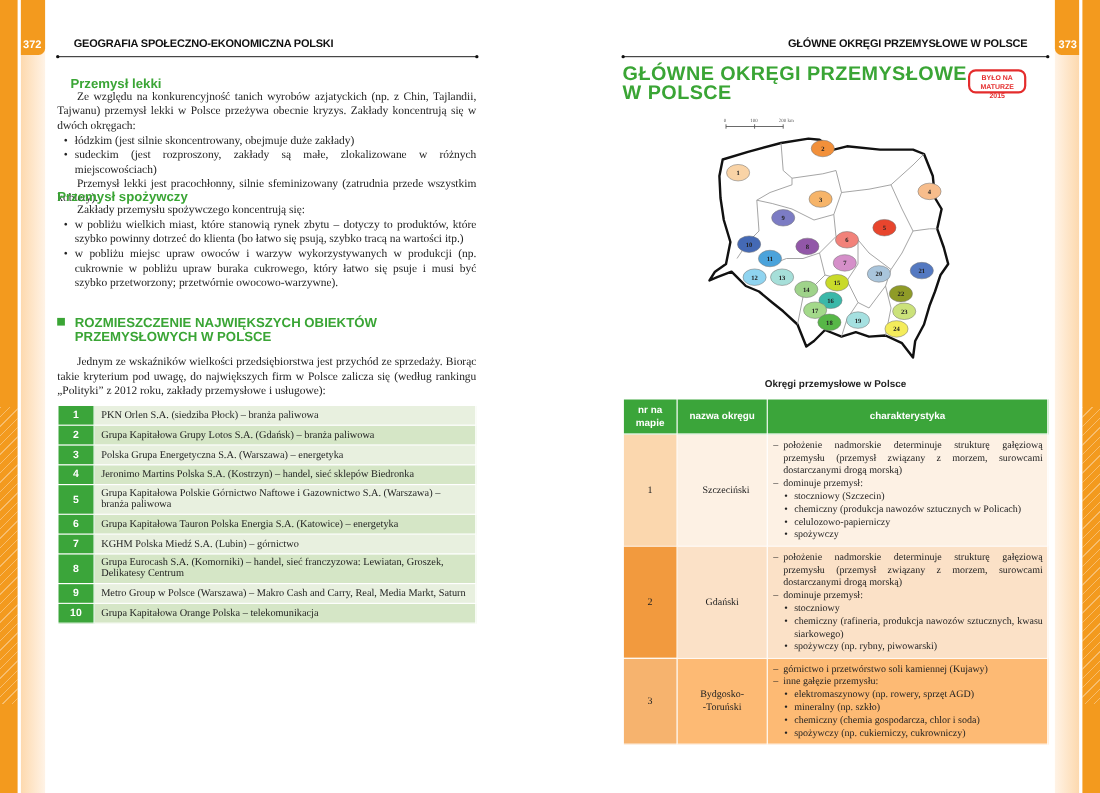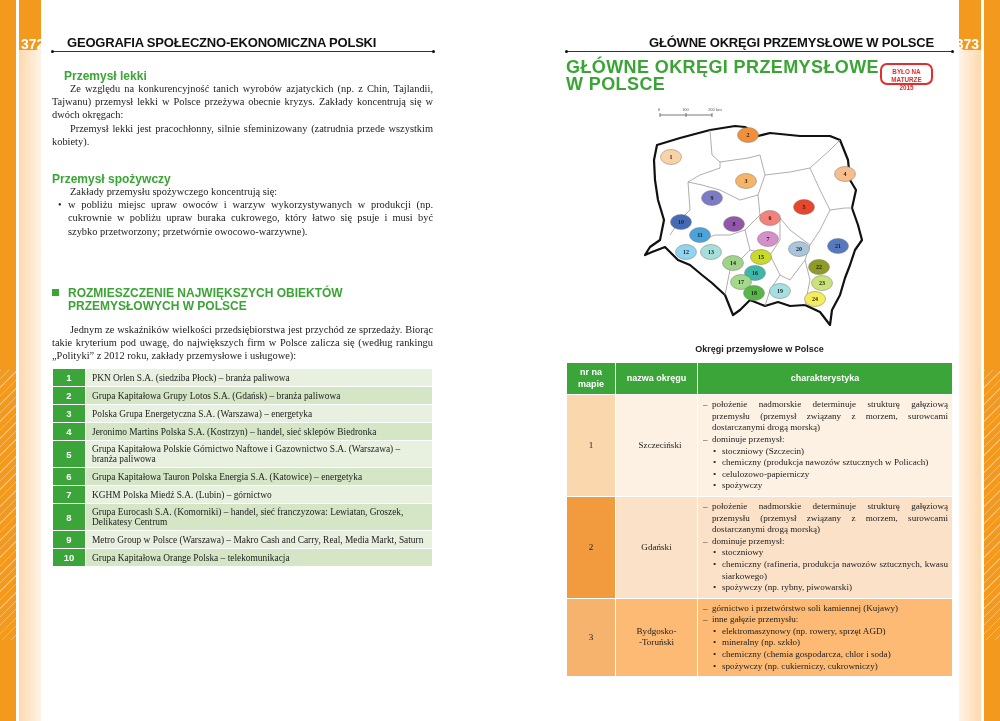--- a/index.html
+++ b/index.html
@@ -5,23 +5,23 @@
   html,body{margin:0;padding:0;}
   body{width:1000px;height:721px;position:relative;overflow:hidden;background:#fff;font-family:"Liberation Serif",serif;color:#222;}
   .edge-l{position:absolute;left:0;top:0;width:16px;height:721px;background:#f39a1e;}
   .edge-r{position:absolute;right:0;top:0;width:16px;height:721px;background:#f39a1e;}
   .strip-l{position:absolute;left:19px;top:0;width:22px;height:721px;background:linear-gradient(to right,#fdd9ae,#fff3e6);}
   .strip-r{position:absolute;right:19px;top:0;width:22px;height:721px;background:linear-gradient(to left,#fdd9ae,#fff3e6);}
   .hatch-l{position:absolute;left:0;top:370px;width:16px;height:270px;background:repeating-linear-gradient(135deg,rgba(255,255,255,.35) 0 1px,transparent 1px 6px);}
   .hatch-r{position:absolute;right:0;top:370px;width:16px;height:270px;background:repeating-linear-gradient(135deg,rgba(255,255,255,.35) 0 1px,transparent 1px 6px);}
   .tab-l{position:absolute;left:19px;top:0;width:22px;height:50px;background:#f39a1e;border-bottom-right-radius:6px;}
   .tab-r{position:absolute;right:19px;top:0;width:22px;height:50px;background:#f39a1e;border-bottom-left-radius:6px;}
-  .pnum{position:absolute;top:36px;font-family:"Liberation Sans",sans-serif;font-size:14px;color:#fff;font-weight:bold;}
+  .pnum{position:absolute;top:36px;font-family:"Liberation Sans",sans-serif;font-size:10px;color:#fff;font-weight:bold;}
   .pnum.l{left:21px;} .pnum.r{right:21px;}
-  .runhead{position:absolute;top:35px;font-family:"Liberation Sans",sans-serif;font-size:13px;font-weight:bold;letter-spacing:-.2px;color:#111;}
+  .runhead{position:absolute;top:35px;font-family:"Liberation Sans",sans-serif;font-size:10px;font-weight:bold;letter-spacing:-.2px;color:#111;}
   .rule{position:absolute;top:51px;height:1px;background:#333;}
   .rule:before,.rule:after{content:"";position:absolute;top:-1px;width:3px;height:3px;background:#111;border-radius:50%;}
   .rule:before{left:-1px}.rule:after{right:-1px}
   .sub{position:absolute;font-family:"Liberation Sans",sans-serif;font-weight:bold;color:#3aa535;font-size:12px;}
   .para{position:absolute;font-size:10.4px;line-height:13.2px;text-align:justify;}
   .para p{margin:0;text-indent:18px;}
   .para ul{margin:0;padding:0;list-style:none;}
   .para li{padding-left:16px;position:relative;}
   .para li:before{content:"•";position:absolute;left:6px;}
   .sechead{position:absolute;left:52px;top:287px;font-family:"Liberation Sans",sans-serif;font-weight:bold;font-size:12px;color:#3aa535;line-height:13px;}
@@ -66,27 +66,32 @@
 <div class="strip-r"></div>
 <div class="tab-r"></div>
 <div class="pnum r">373</div>
 
 <div class="runhead" style="left:67px;">GEOGRAFIA SPOŁECZNO-EKONOMICZNA POLSKI</div>
 <div class="rule" style="left:52px;width:382px;"></div>
 
 <div class="sub" style="left:52px;top:69px;padding-left:12px;">Przemysł lekki</div>
 <div class="para" style="left:52px;top:82px;width:381px;">
   <p>Ze względu na konkurencyjność tanich wyrobów azjatyckich (np. z Chin, Tajlandii, Tajwanu) przemysł lekki w Polsce przeżywa obecnie kryzys. Zakłady koncentrują się w dwóch okręgach:</p>
+  <ul>
+    <li>łódzkim (jest silnie skoncentrowany, obejmuje duże zakłady)</li>
+    <li>sudeckim (jest rozproszony, zakłady są małe, zlokalizowane w różnych miejscowościach)</li>
+  </ul>
   <p>Przemysł lekki jest pracochłonny, silnie sfeminizowany (zatrudnia przede wszystkim kobiety).</p>
 </div>
 
 <div class="sub" style="left:52px;top:172px;">Przemysł spożywczy</div>
 <div class="para" style="left:52px;top:185px;width:381px;">
   <p>Zakłady przemysłu spożywczego koncentrują się:</p>
   <ul>
+    <li>w pobliżu wielkich miast, które stanowią rynek zbytu – dotyczy to produktów, które szybko powinny dotrzeć do klienta (bo łatwo się psują, szybko tracą na wartości itp.)</li>
     <li>w pobliżu miejsc upraw owoców i warzyw wykorzystywanych w produkcji (np. cukrownie w pobliżu upraw buraka cukrowego, który łatwo się psuje i musi być szybko przetworzony; przetwórnie owocowo-warzywne).</li>
   </ul>
 </div>
 
 <div class="sechead">
   <div><span class="sq"></span><span>ROZMIESZCZENIE NAJWIĘKSZYCH OBIEKTÓW</span></div>
   <div class="l2">PRZEMYSŁOWYCH W POLSCE</div>
 </div>
 <div class="para" style="left:52px;top:323px;width:381px;">
   <p>Jednym ze wskaźników wielkości przedsiębiorstwa jest przychód ze sprzedaży. Biorąc takie kryterium pod uwagę, do największych firm w Polsce zalicza się (według rankingu „Polityki” z 2012 roku, zakłady przemysłowe i usługowe):</p>

